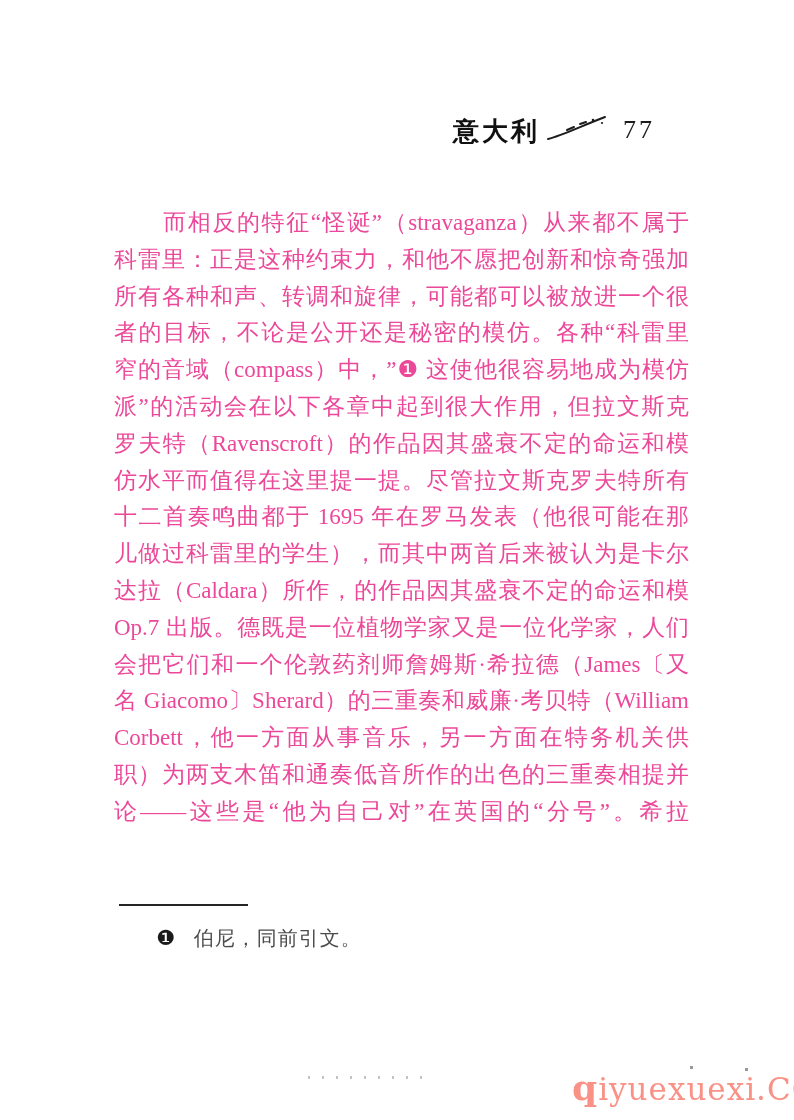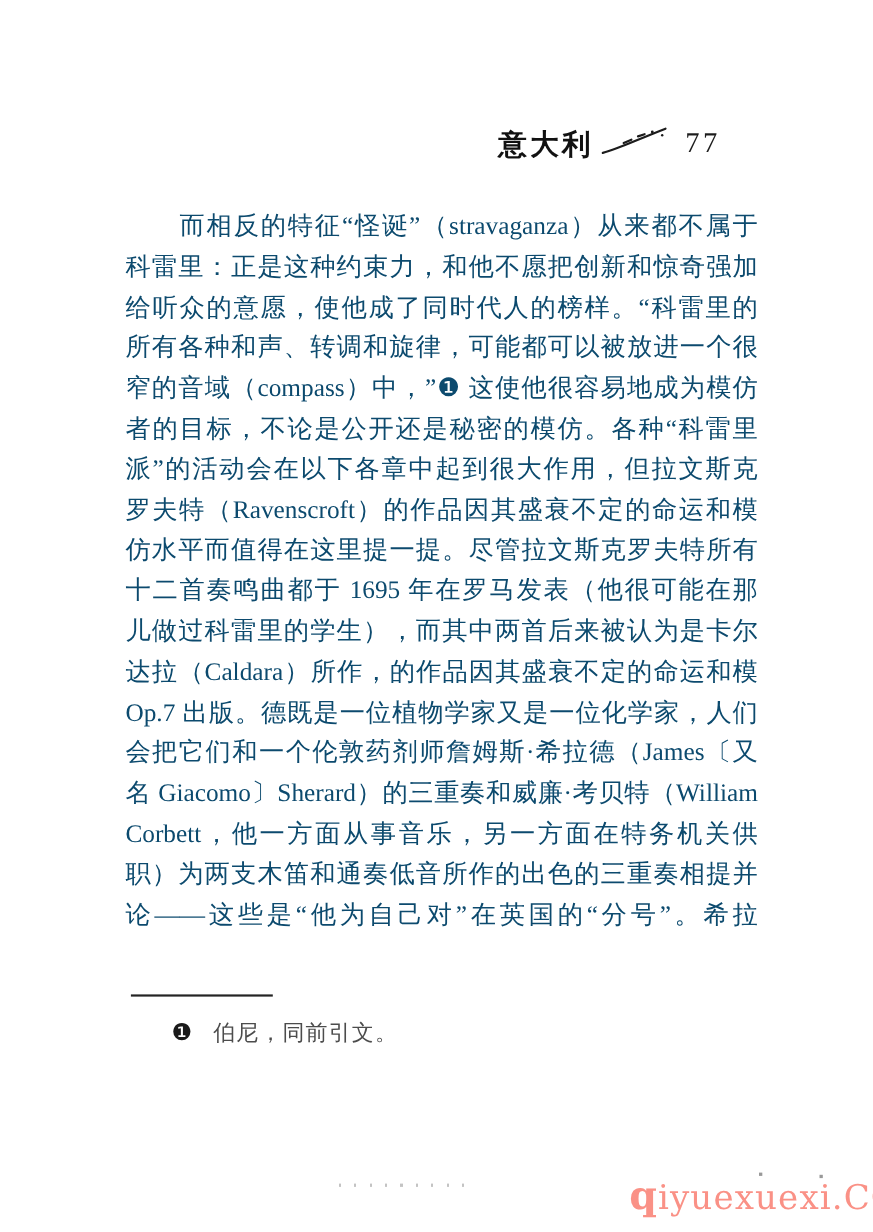--- a/index.html
+++ b/index.html
@@ -20,22 +20,22 @@
   }
   .hdr-flourish{
     position:absolute;left:545px;top:112px;width:68px;height:32px;
   }
   .hdr-num{
     position:absolute;left:623px;top:115px;
     font-size:26px;letter-spacing:3px;color:#1c1c1c;
   }
   
   .body-text{
-    position:absolute;left:114px;top:188px;width:575px;
-    font-size:23px;line-height:36.8px;color:#0c4a6e;
+    position:absolute;left:114px;top:205px;width:575px;
+    font-size:23px;line-height:36.8px;color:#ec4899;
   }
   .bodyline{
     height:36.8px;
     text-align:justify;
     text-align-last:justify;
     -moz-text-align-last:justify;
     white-space:normal;
     overflow:visible;
   }
   
@@ -80,24 +80,23 @@
     <path d="M35 12 l6 -2" stroke="#1c1c1c" stroke-width="2" fill="none" stroke-linecap="round"></path>
     <circle cx="48" cy="8" r="1.3" fill="#1c1c1c"></circle>
     <circle cx="57" cy="11" r="1.1" fill="#1c1c1c"></circle>
   </svg>
 
   <div class="hdr-num">77</div>
 
   <div class="body-text">
     <div class="bodyline">　　而相反的特征“怪诞”（stravaganza）从来都不属于</div>
     <div class="bodyline">科雷里：正是这种约束力，和他不愿把创新和惊奇强加</div>
-    <div class="bodyline">给听众的意愿，使他成了同时代人的榜样。“科雷里的</div>
     <div class="bodyline">所有各种和声、转调和旋律，可能都可以被放进一个很</div>
+    <div class="bodyline">者的目标，不论是公开还是秘密的模仿。各种“科雷里</div>
     <div class="bodyline">窄的音域（compass）中，”❶ 这使他很容易地成为模仿</div>
-    <div class="bodyline">者的目标，不论是公开还是秘密的模仿。各种“科雷里</div>
     <div class="bodyline">派”的活动会在以下各章中起到很大作用，但拉文斯克</div>
     <div class="bodyline">罗夫特（Ravenscroft）的作品因其盛衰不定的命运和模</div>
     <div class="bodyline">仿水平而值得在这里提一提。尽管拉文斯克罗夫特所有</div>
     <div class="bodyline">十二首奏鸣曲都于 1695 年在罗马发表（他很可能在那</div>
     <div class="bodyline">儿做过科雷里的学生），而其中两首后来被认为是卡尔</div>
     <div class="bodyline">达拉（Caldara）所作，的作品因其盛衰不定的命运和模</div>
     <div class="bodyline">Op.7 出版。德既是一位植物学家又是一位化学家，人们</div>
     <div class="bodyline">会把它们和一个伦敦药剂师詹姆斯·希拉德（James〔又</div>
     <div class="bodyline">名 Giacomo〕Sherard）的三重奏和威廉·考贝特（William</div>
     <div class="bodyline">Corbett，他一方面从事音乐，另一方面在特务机关供</div>

